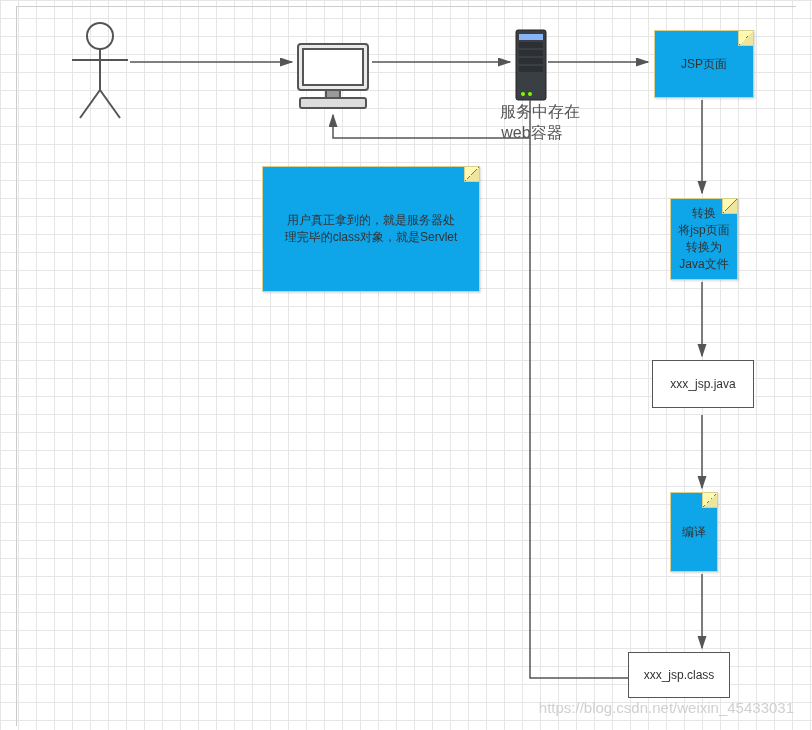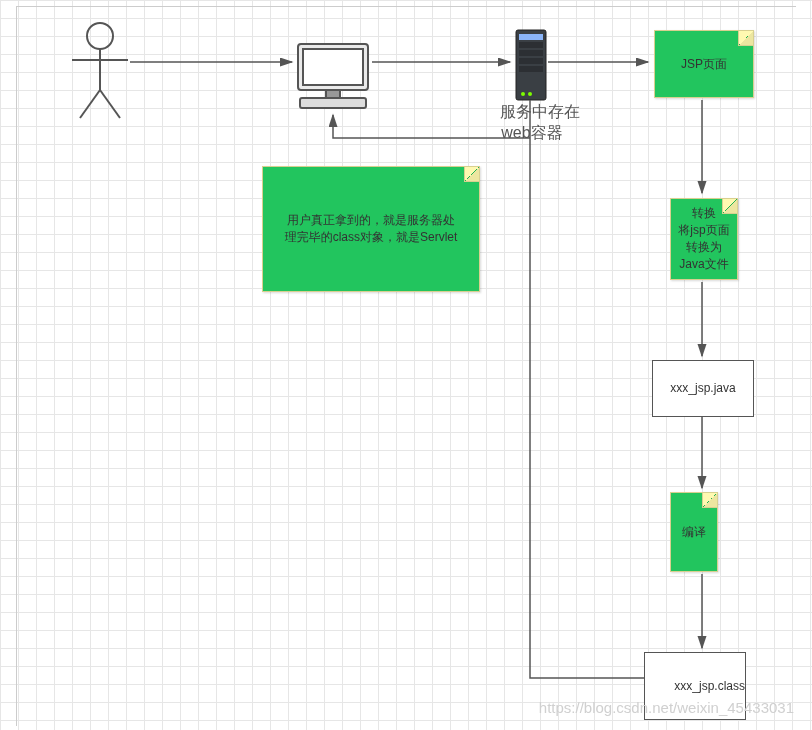--- a/index.html
+++ b/index.html
@@ -30,21 +30,21 @@
     position: absolute;
     display: flex;
     align-items: center;
     justify-content: center;
     text-align: center;
     font-size: 12px;
     color: #333;
     line-height: 1.4;
   }
   .note {
-    background: #22c55e;
+    background: #0ea5e9;
     border: 1px solid #d8d090;
     box-shadow: 1px 1px 2px rgba(0,0,0,.15);
   }
   .note::after { 
     content: "";
     position: absolute;
     top: 0; right: 0;
     width: 14px; height: 14px;
     background: linear-gradient(135deg, #fff9b1 0 50%, rgba(0,0,0,.1) 50% 51%, #ece6a0 51% 100%);
     border-left: 1px solid #d8d090;
@@ -151,25 +151,25 @@
   </div>
 </div>
 
 <div class="node note" style="left:670px; top:198px; width:68px; height:82px; flex-direction:column;">
   <div>转换</div>
   <div>将jsp页面</div>
   <div>转换为</div>
   <div>Java文件</div>
 </div>
 
-<div class="node box" style="left:652px; top:360px; width:102px; height:57px;">
+<div class="node box" style="left:652px; top:360px; width:102px; height:48px;">
   <span>xxx_jsp.java</span>
 </div>
 
 <div class="node note" style="left:670px; top:492px; width:48px; height:80px;">
   <span>编译</span>
 </div>
 
-<div class="node box" style="left:644px; top:652px; width:102px; height:68px;justify-content:flex-end;">
+<div class="node box" style="left:628px; top:652px; width:102px; height:46px;">
   <span>xxx_jsp.class</span>
 </div>
 
 <div class="watermark">https://blog.csdn.net/weixin_45433031</div>
 
 </body></html>

